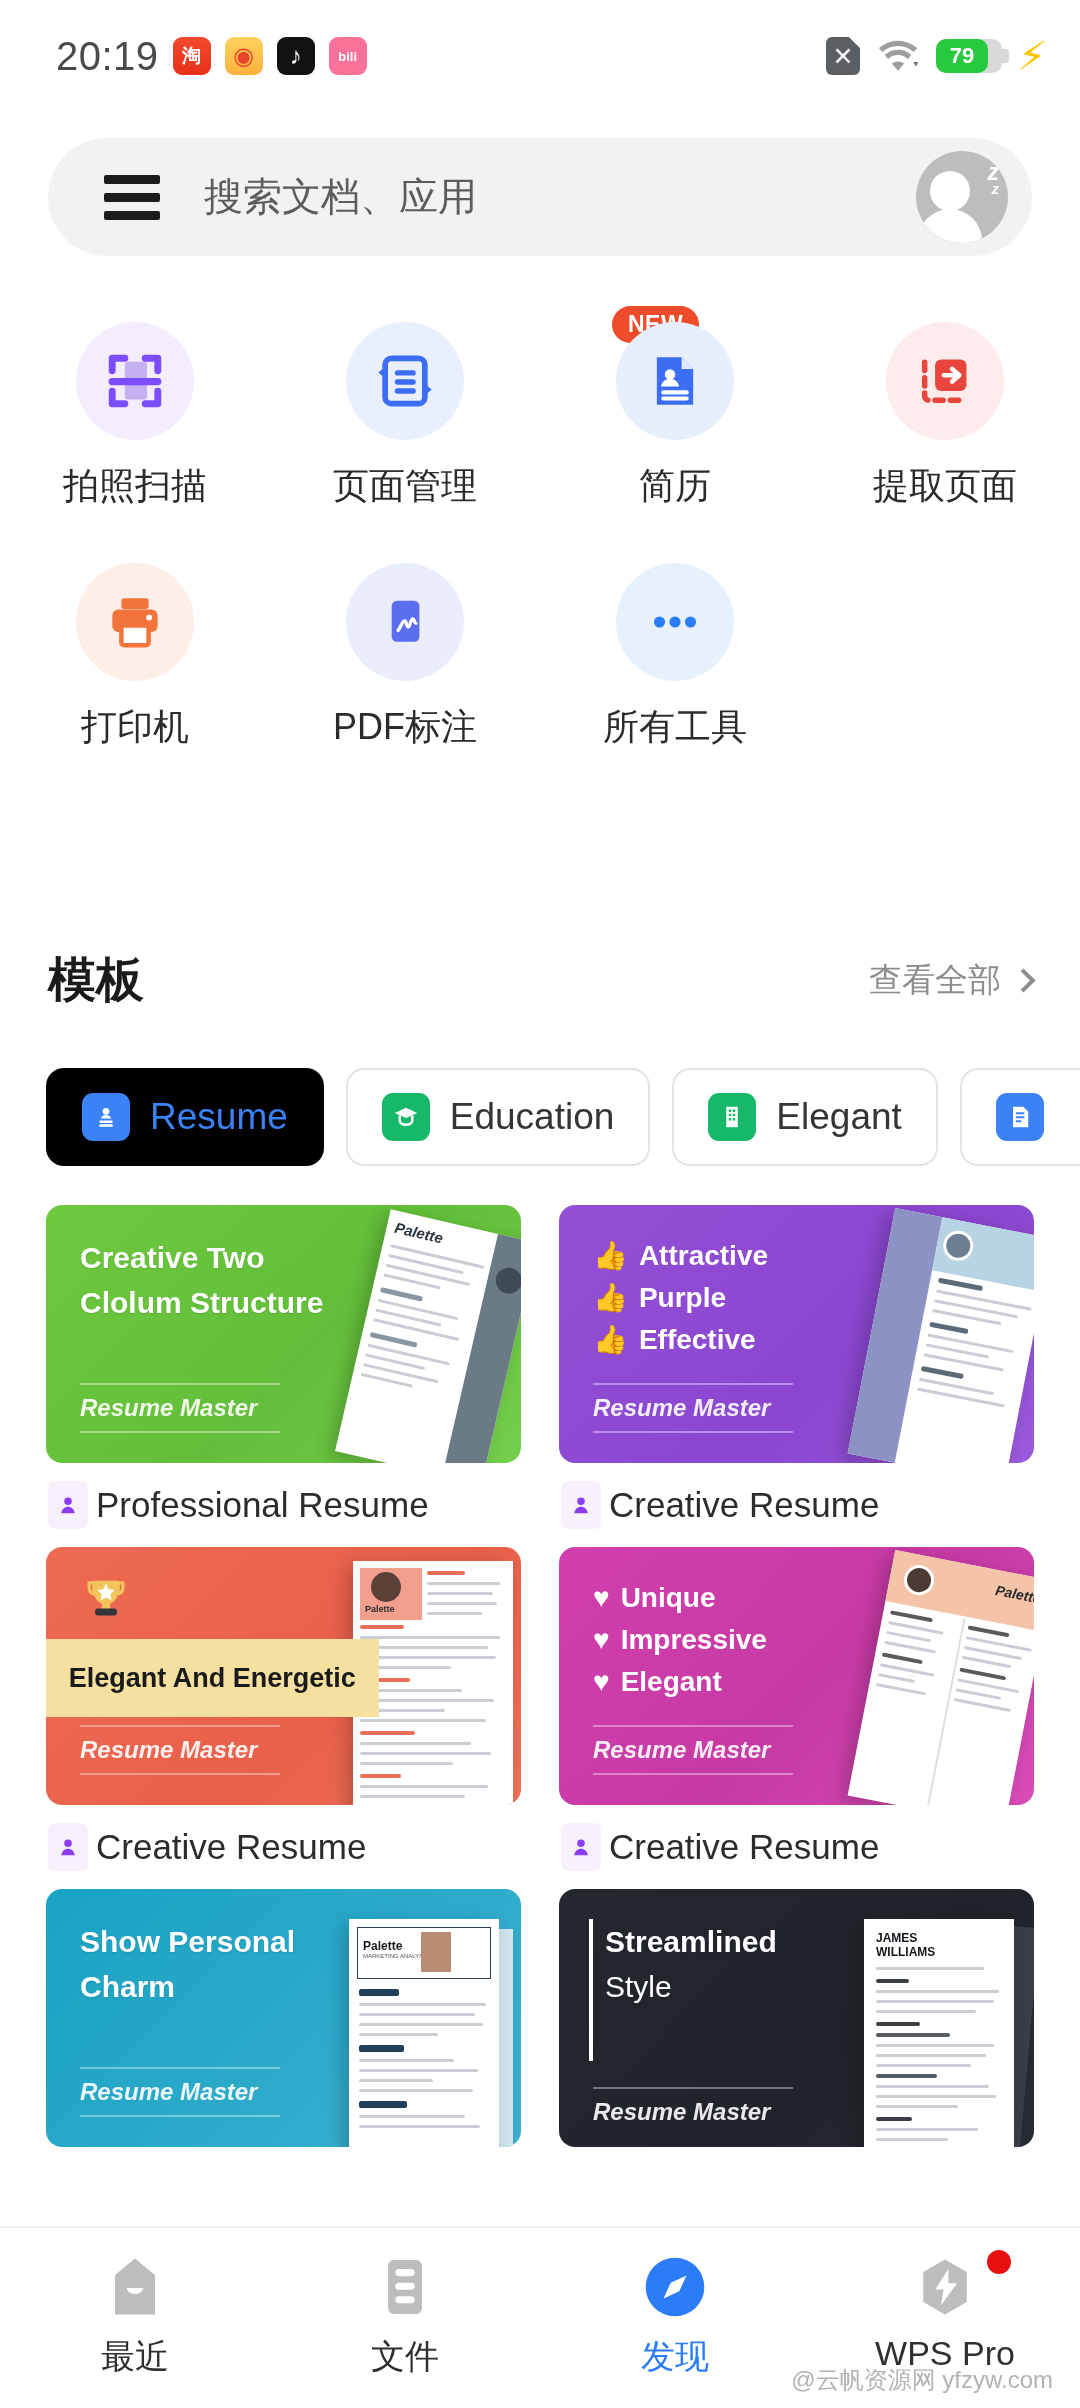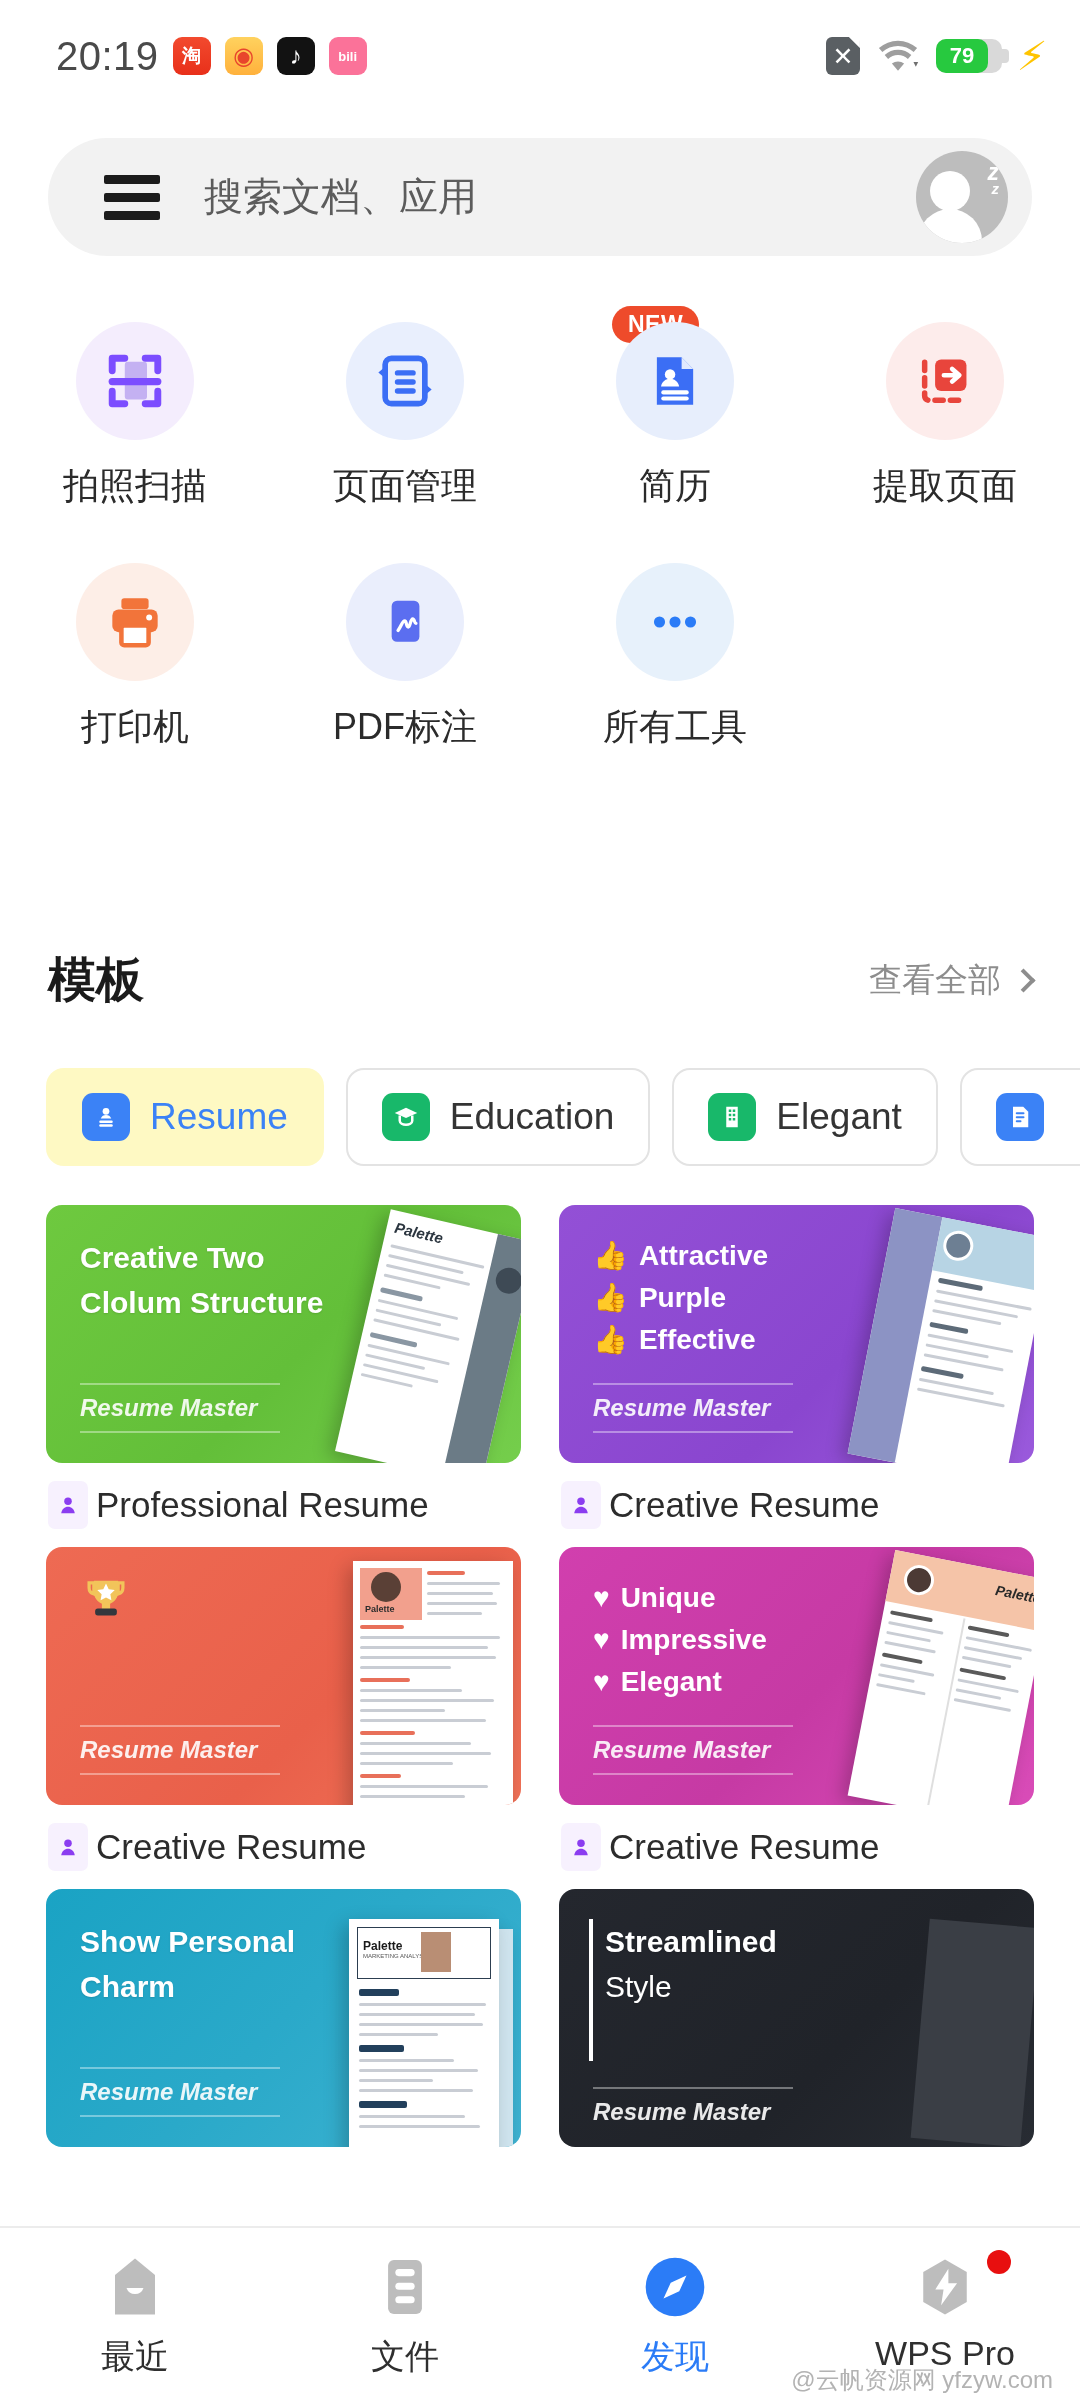--- a/index.html
+++ b/index.html
@@ -78,21 +78,21 @@
   .see-all { display:flex; align-items:center; gap: 14px; font-size: 33px; color:#8d8d8d; cursor:pointer; }
   .chev { width: 17px; height: 17px; border-right: 4px solid #8d8d8d; border-top: 4px solid #8d8d8d;
     transform: rotate(45deg); }
 
   
   .tabs { position:absolute; top: 1068px; left: 0; width: 1080px; height: 104px;
     display:flex; gap: 22px; padding-left: 46px; overflow:hidden; }
   .tab { height: 98px; border-radius: 18px; display:flex; align-items:center;
     padding: 0 34px; gap: 20px; border: 2px solid #e3e3e3; background:#fff;
     cursor:pointer; flex-shrink:0; }
-  .tab.active { background:#fef9c3; border-color: transparent; }
+  .tab.active { background:#000000; border-color: transparent; }
   .tab-label { font-size: 37px; color:#343434; white-space:nowrap; }
   .tab.active .tab-label { color: #3b82f6; }
   .tab-ico { width: 48px; height: 48px; border-radius: 11px; flex-shrink:0;
     display:flex; align-items:center; justify-content:center; }
 
   
   .tpl-grid { position:absolute; top: 1205px; left: 0; width: 1080px;
     display:grid; grid-template-columns: 1fr 1fr; column-gap: 38px; row-gap: 0px;
     padding: 0 46px; }
   .tpl-cell { margin-bottom: 18px; }
@@ -473,20 +473,23 @@
           </div>
         </div>
         <div style="position:absolute;left:34px;top:26px;">
           <svg width="52" height="52" viewBox="0 0 24 24">
             <path d="M6.4 3.6h11.2v5.2a5.6 5.6 0 0 1-11.2 0z" fill="#f2c45a"></path>
             <path d="M6.4 4.6H4.2v2.2a3 3 0 0 0 2.2 2.9zM17.6 4.6h2.2v2.2a3 3 0 0 1-2.2 2.9z" fill="none" stroke="#f2c45a" stroke-width="1.5"></path>
             <rect x="10.1" y="13.6" width="3.8" height="3" fill="#f2c45a"></rect>
             <rect x="7" y="16.4" width="10" height="3.2" rx="1.2" fill="#33373d"></rect>
             <path d="M12 4.9l1.25 2.55 2.8.4-2.03 1.98.48 2.79L12 11.3l-2.5 1.32.48-2.79L7.95 7.85l2.8-.4z" fill="#fff"></path>
           </svg>
+        </div>
+        <div class="banner">
+          <span>Elegant And Energetic</span>
         </div>
         <div class="tpl-brand">
           <div class="tpl-brand-text">Resume Master</div>
         </div>
       </div>
       <div class="tpl-caption">
         <div class="cap-ico">
           <svg width="22" height="26" viewBox="0 0 24 24">
               <circle cx="12" cy="8" r="4.1" fill="#8b3df0"></circle>
               <path d="M4.6 21c.7-4.6 3.8-7 7.4-7s6.7 2.4 7.4 7z" fill="#8b3df0"></path>
@@ -585,20 +588,45 @@
         </div>
         <div class="tpl-brand">
           <div class="tpl-brand-text">Resume Master</div>
         </div>
       </div>
     </div>
 
     <div class="tpl-cell">
       <div class="tpl-card" style="background:linear-gradient(135deg,#24272e 0%,#202329 60%,#282c33 100%);">
         <div class="sheet" style="width:110px;height:220px;right:4px;top:34px;background:#3a3e45;transform:rotate(5deg);box-shadow:none;"></div>
+        <div class="sheet" style="width:150px;height:238px;right:20px;top:30px;">
+          <div style="position:absolute;left:12px;top:12px;font-size:12px;font-weight:bold;color:#14181d;line-height:1.2;">
+            <div>JAMES</div>
+            <div>WILLIAMS</div>
+          </div>
+          <div class="sheet-lines" style="top:48px;left:12px;right:10px;">
+            <i style="width:84%"></i>
+            <i style="height:4px;background:#3a3f45;width:26%;margin-top:9px;"></i>
+            <i style="width:96%"></i>
+              <i style="width:92%"></i>
+              <i style="width:78%"></i>
+            <i style="height:4px;background:#3a3f45;width:34%;margin-top:9px;"></i>
+            <i style="height:4px;background:#555b62;width:58%"></i>
+            <i style="width:92%"></i>
+              <i style="width:86%"></i>
+              <i style="width:74%"></i>
+            <i style="height:4px;background:#555b62;width:48%;margin-top:7px;"></i>
+            <i style="width:88%"></i>
+              <i style="width:94%"></i>
+              <i style="width:64%"></i>
+            <i style="height:4px;background:#3a3f45;width:28%;margin-top:9px;"></i>
+            <i style="width:80%"></i>
+              <i style="width:56%"></i>
+          </div>
+        </div>
         <div class="tpl-inner" style="padding-left:46px;">
           <div style="position:absolute;left:30px;top:30px;bottom:86px;width:4px;background:#fff;"></div>
           <div class="tpl-heading">Streamlined</div>
           <div class="tpl-heading" style="font-weight:normal;">Style</div>
         </div>
         <div class="tpl-brand" style="bottom:12px;">
           <div class="tpl-brand-text" style="border-bottom:none;">Resume Master</div>
         </div>
       </div>
     </div>

